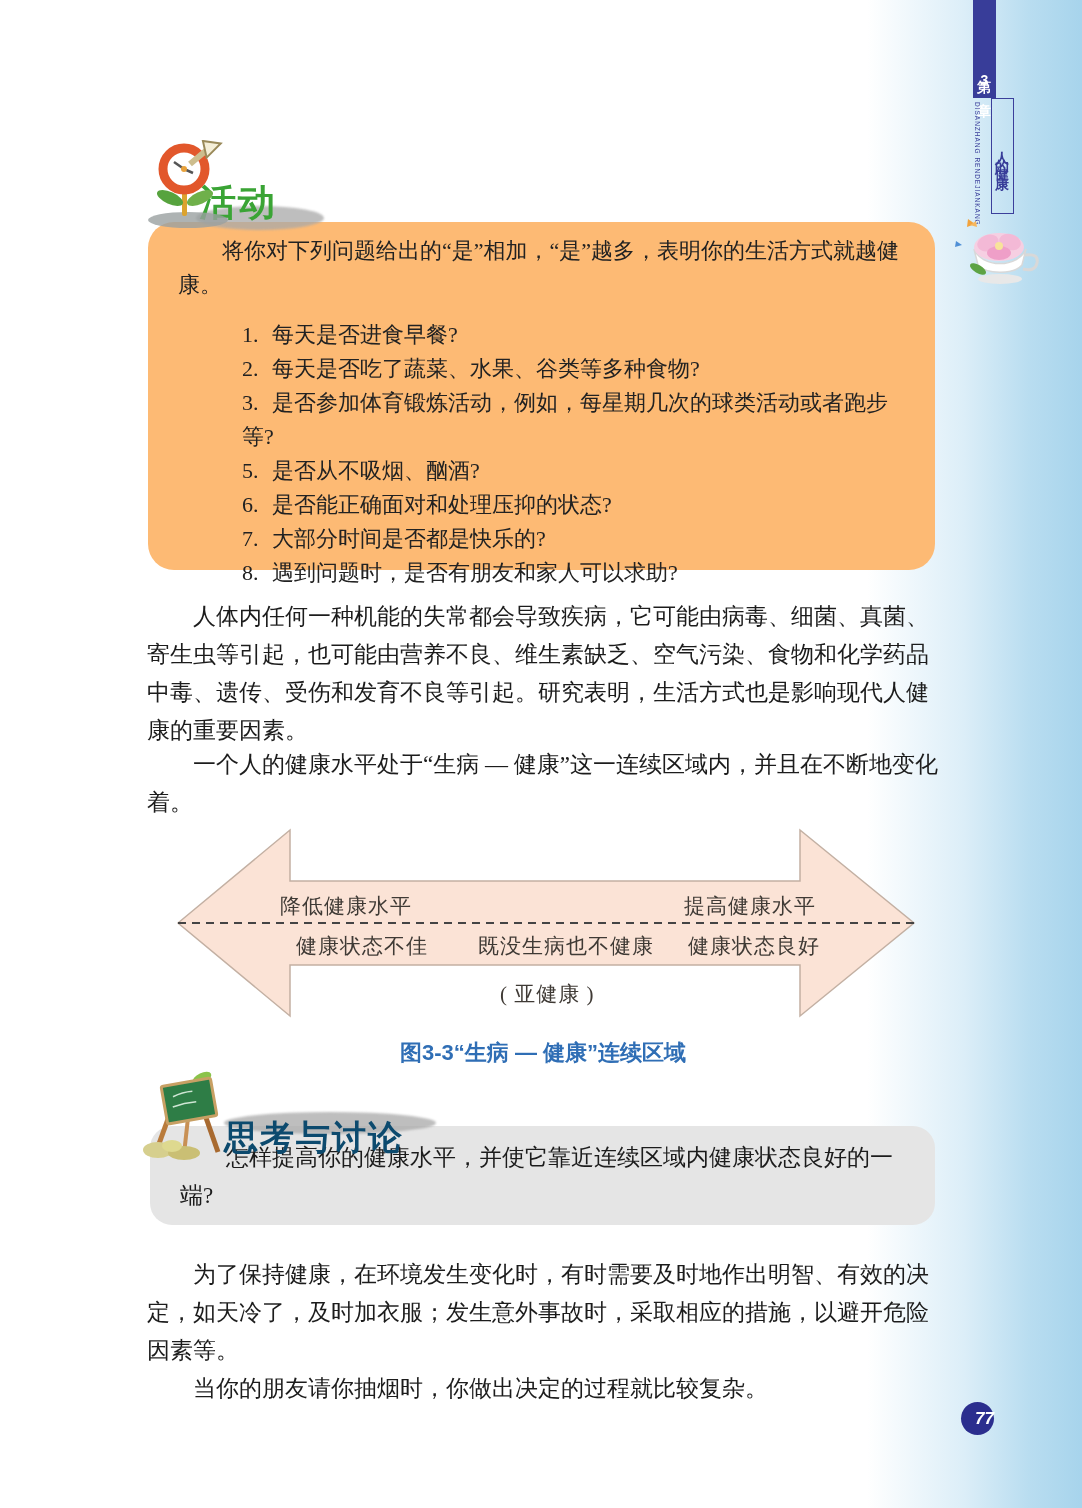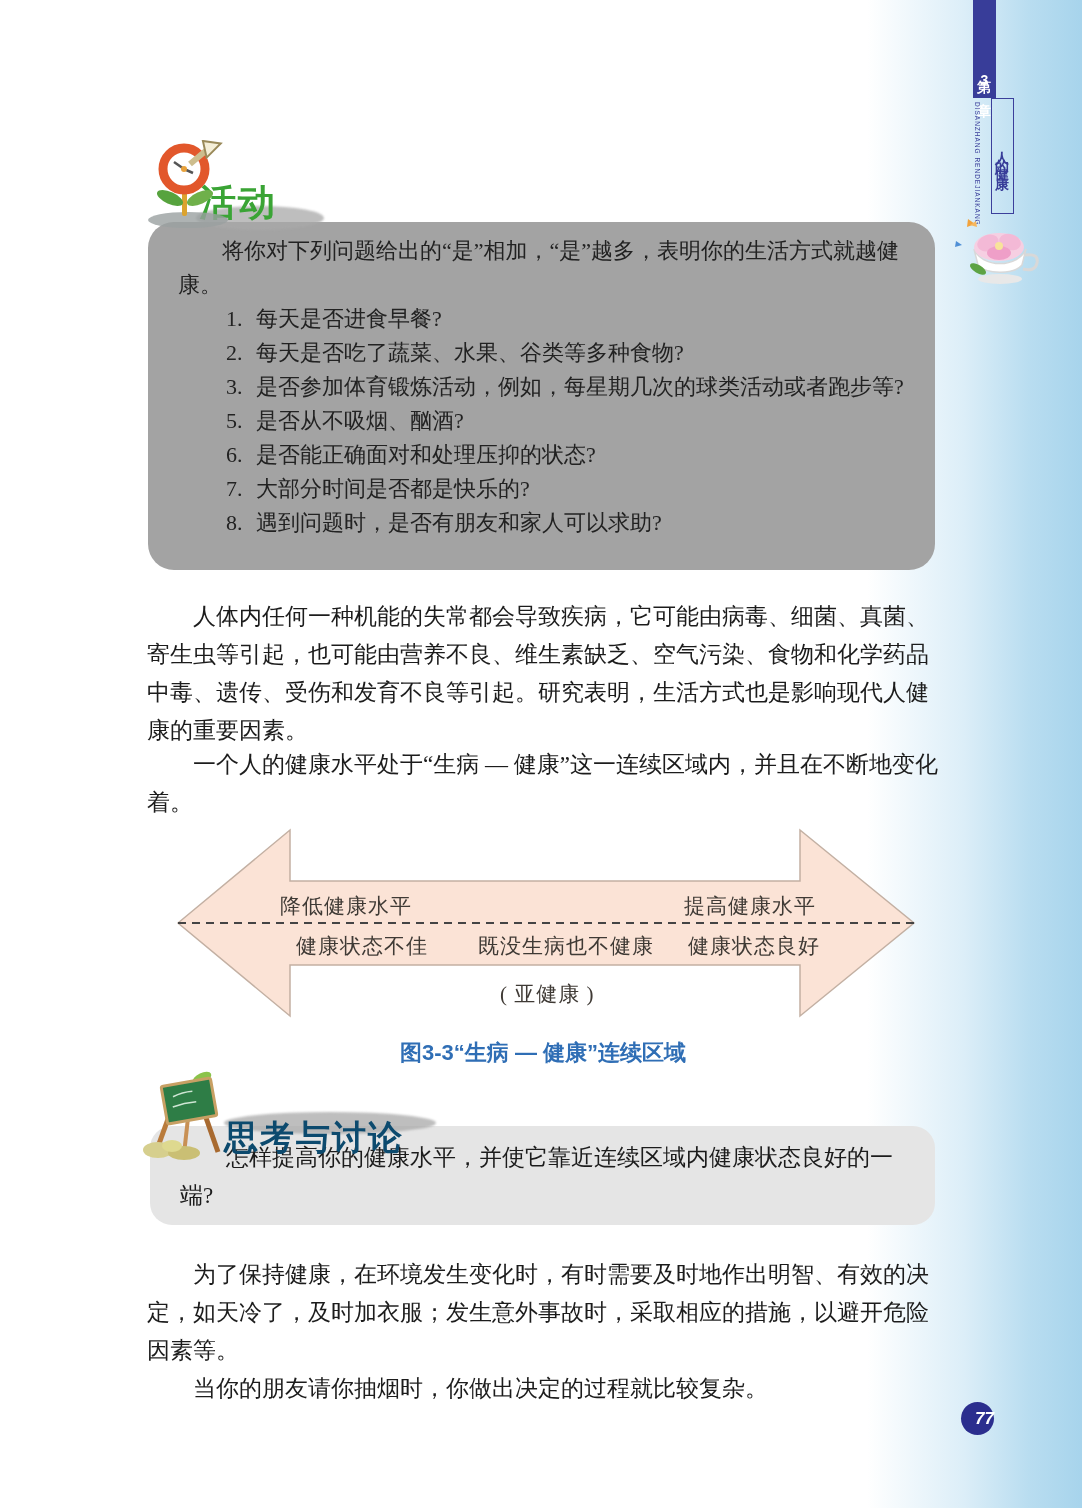--- a/index.html
+++ b/index.html
@@ -27,24 +27,24 @@
   
   .hdr-shadow{position:absolute;background:#a9a9a9;border-radius:50%;opacity:.75;filter:blur(1px);}
   .activity-title{position:absolute;left:199px;top:178px;z-index:3;color:#3aa435;
     font-family:"Liberation Sans",sans-serif;font-size:37px;font-weight:bold;letter-spacing:2px;}
   .think-title{position:absolute;left:224px;top:1083px;z-index:3;color:#0c4a6e;
     font-family:"Liberation Sans",sans-serif;font-size:34px;font-weight:bold;letter-spacing:2px;margin-top:32px;}
   .activity-icon{position:absolute;left:144px;top:140px;width:92px;height:92px;z-index:4;}
   .think-icon{position:absolute;left:142px;top:1068px;width:98px;height:92px;z-index:4;}
 
   
-  .activity-box{position:absolute;left:148px;top:222px;width:787px;height:348px;background:#a3a3a3;
+  .activity-box{position:absolute;left:148px;top:222px;width:787px;height:348px;background:#fdba74;
     border-radius:26px;box-sizing:border-box;padding:12px 30px 10px 30px;z-index:1;}
   .activity-box .intro{margin:0;text-indent:2em;font-size:22px;line-height:34px;color:#222;}
-  .q-list{list-style:none;margin:0;padding:0 0 0 48px;}
+  .q-list{list-style:none;margin:16px;padding:0 0 0 48px;}
   .q-list li{font-size:22px;line-height:34px;color:#222;}
   .q-num{display:inline-block;min-width:30px;}
 
   
   .bodytext{position:absolute;left:147px;width:791px;font-size:23px;line-height:38px;color:#1c1c1c;}
   .bodytext p{margin:0;text-indent:2em;}
   #p1{top:598px;}
   #p2{top:746px;}
   .bottom-text{top:1256px;}
 

